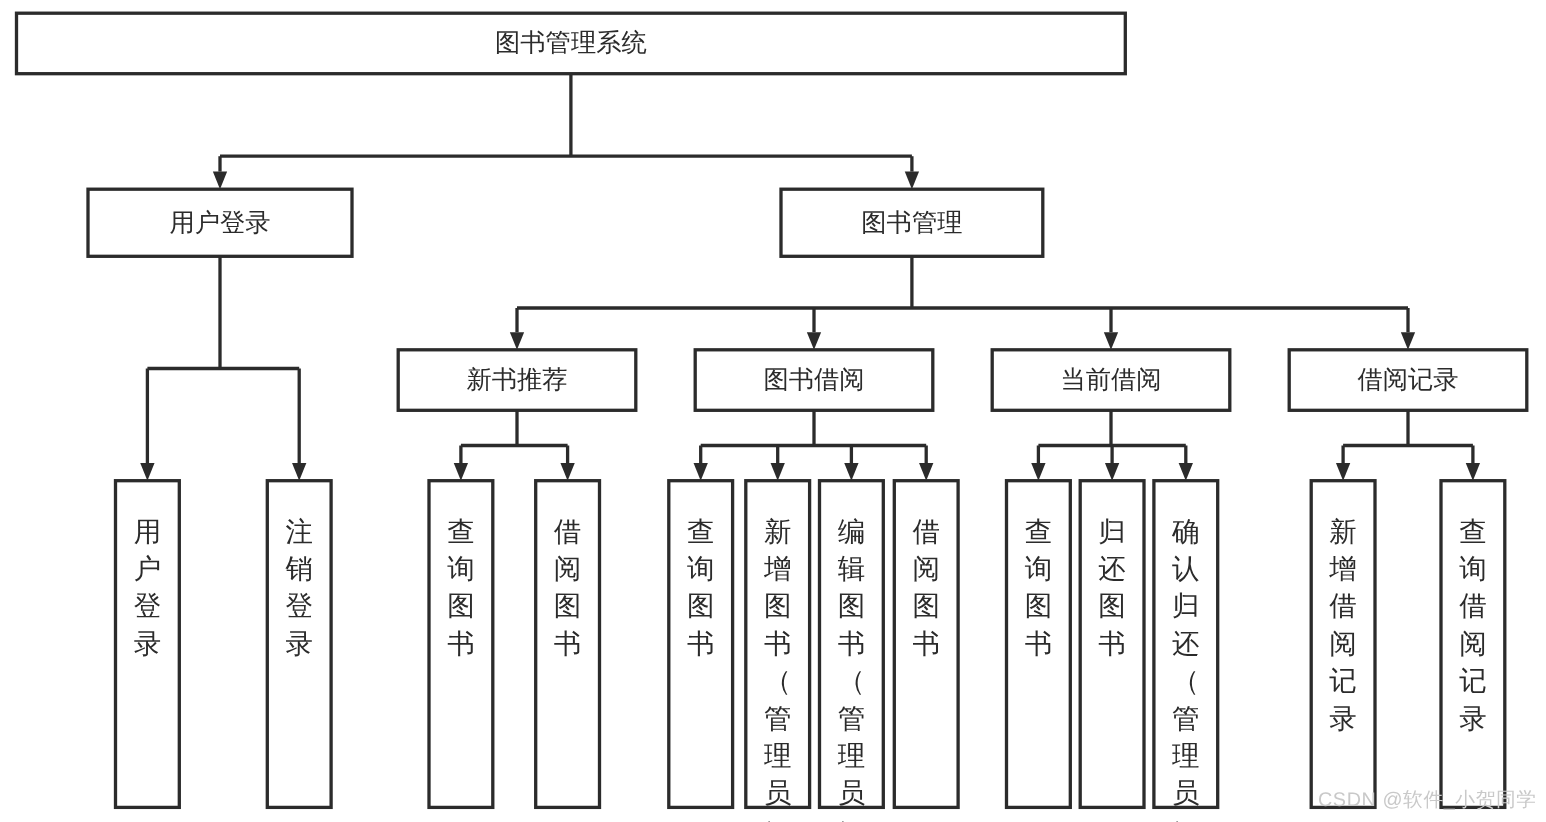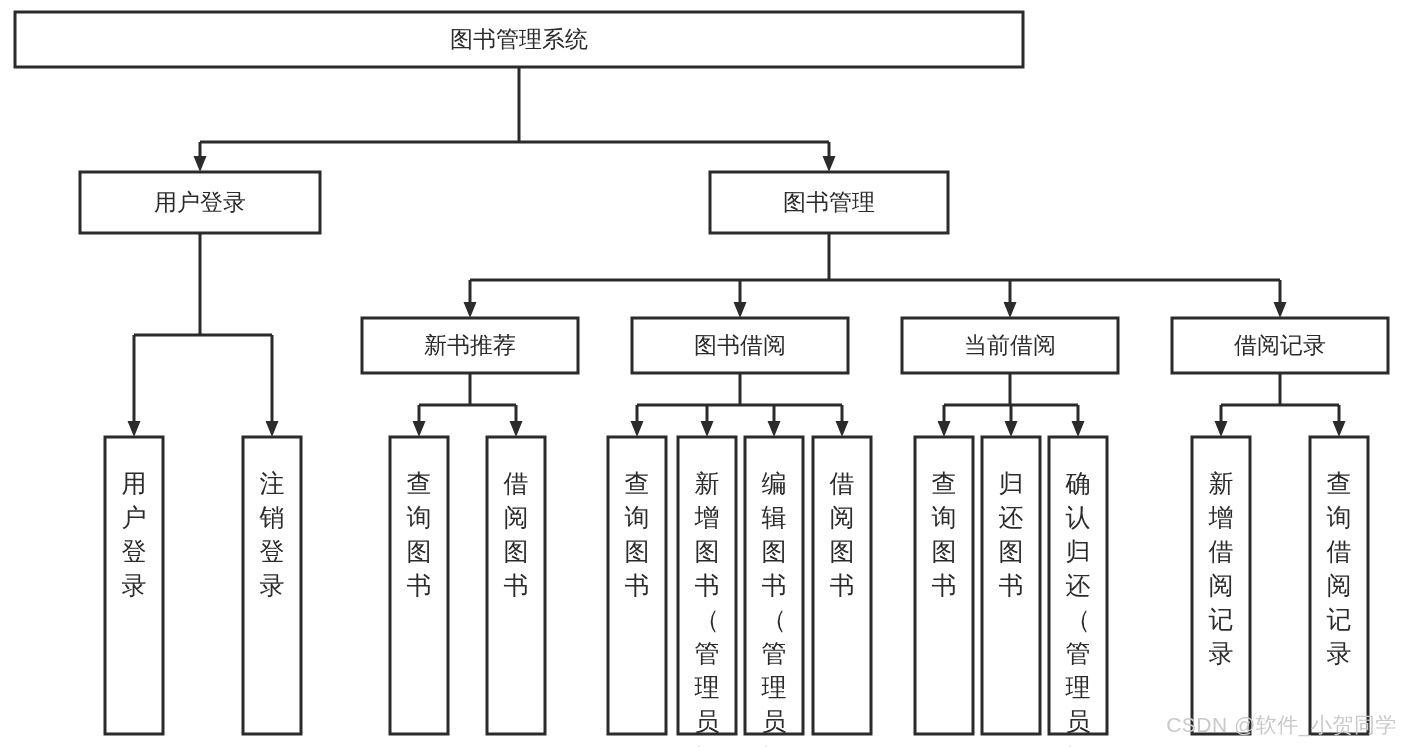--- a/index.html
+++ b/index.html
@@ -49,21 +49,21 @@
   }
   .arrow-head {
     fill: #2b2b2b;
     stroke: none;
   }
   .watermark {
     position: absolute;
     right: 8px;
     bottom: 8px;
     color: #c9c9c9;
-    font-size: 21px;
+    font-size: 18px;
     font-family: "Liberation Sans", "DejaVu Sans", sans-serif;
     white-space: nowrap;
     letter-spacing: 0.5px;
     user-select: none;
   }
 </style>
 </head>
 <body>
 
 <div id="diagram-root">

